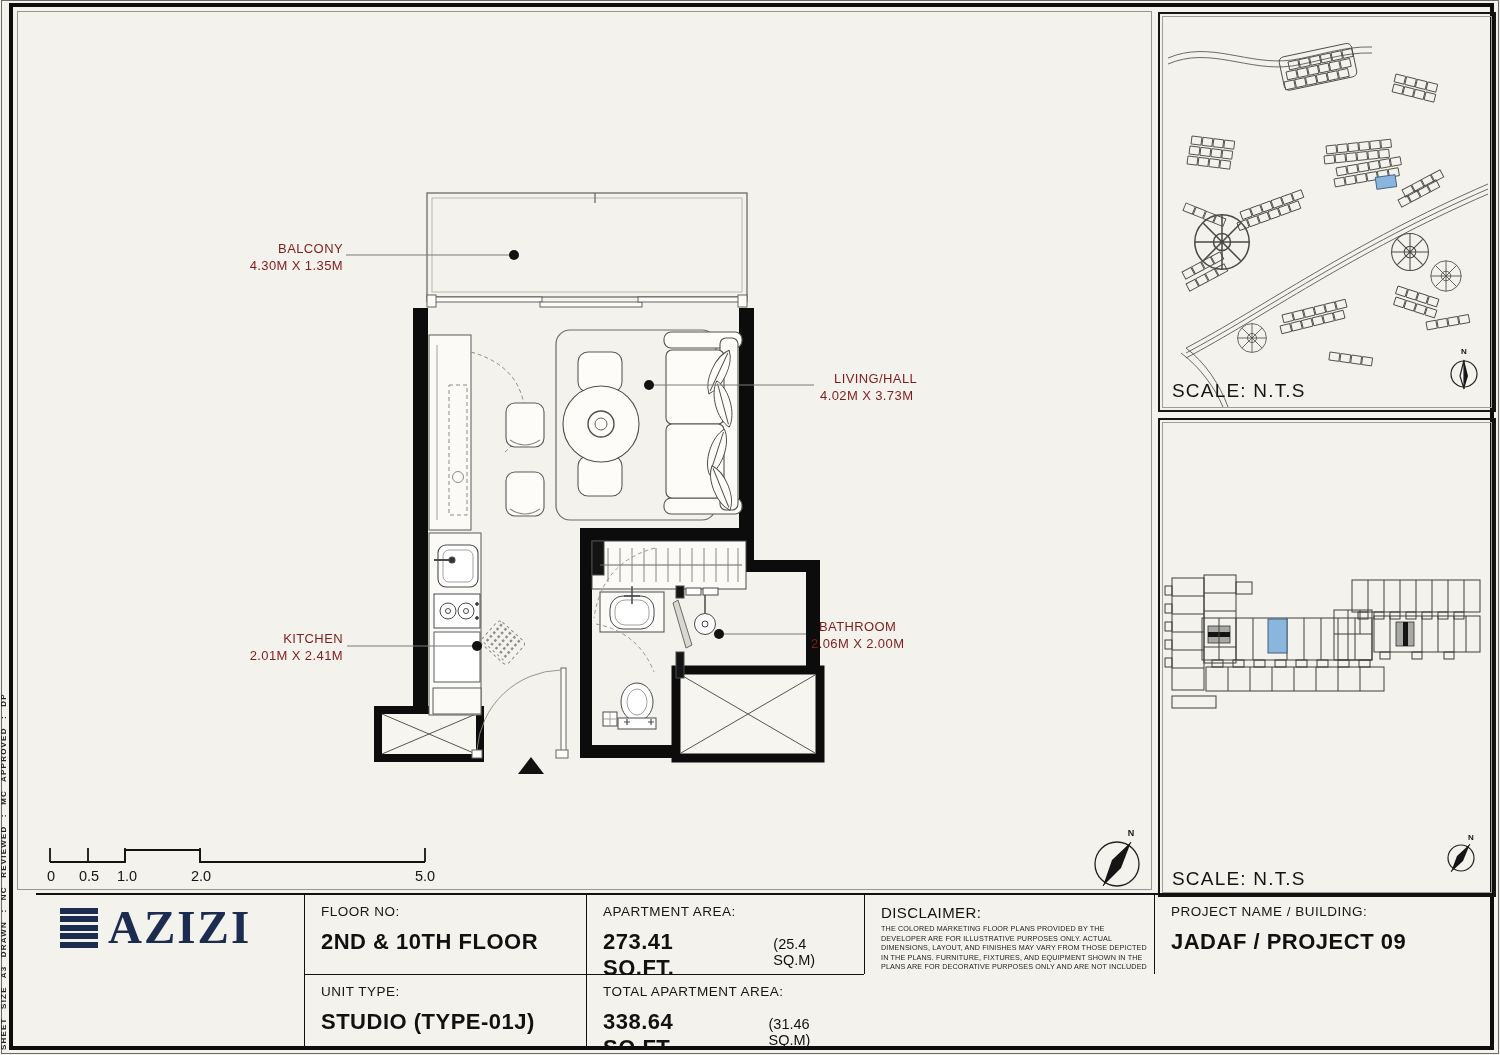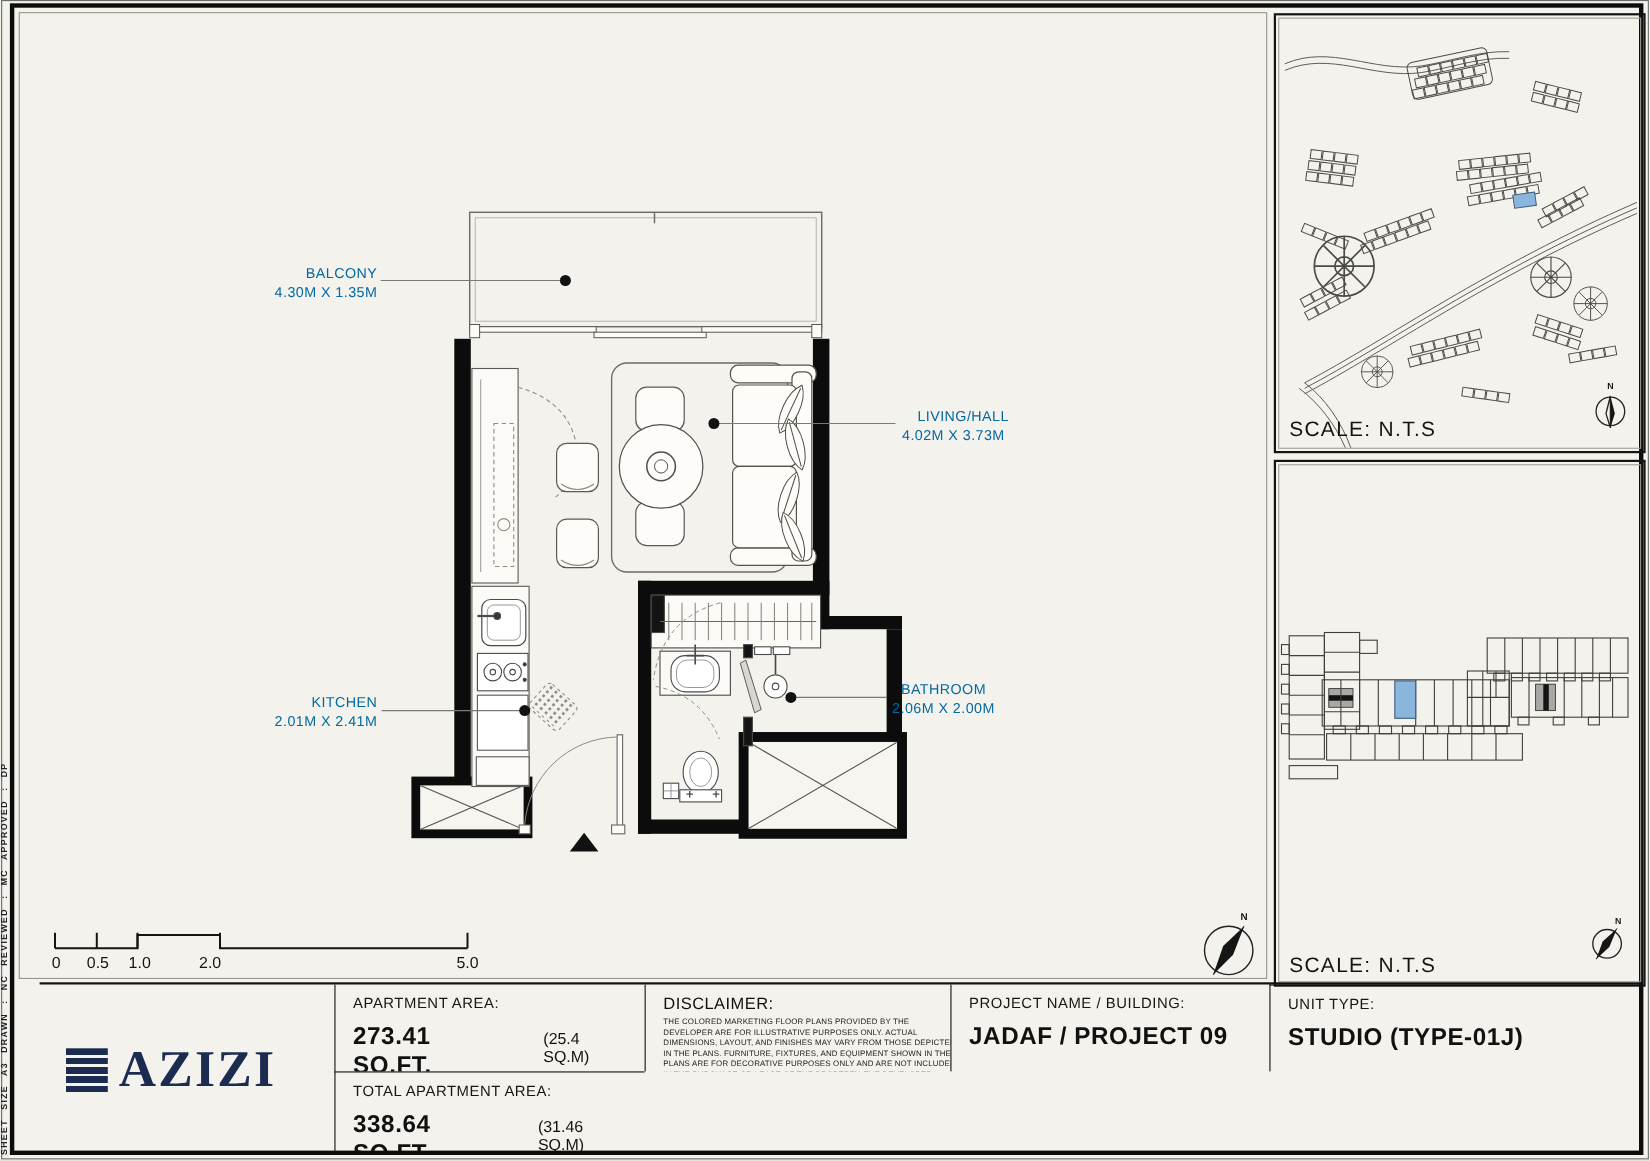--- a/index.html
+++ b/index.html
@@ -13,32 +13,32 @@
   .panel .inner{position:absolute;inset:2px;border:1px solid #a09d94;}
   .panel-site{left:1158px;top:12px;width:334px;height:396px;}
   .panel-bldg{left:1158px;top:418px;width:334px;height:475px;}
   
   svg.art{position:absolute;left:0;top:0;}
   
   .margin-note{position:absolute;left:-1px;top:766px;width:12px;height:284px;
     writing-mode:vertical-rl;transform:rotate(180deg);font-size:8px;letter-spacing:1.2px;
     word-spacing:5px;color:#222;white-space:nowrap;font-weight:bold;}
   
-  .lbl{position:absolute;font-size:13px;line-height:17px;letter-spacing:.4px;color:#0369a1;white-space:nowrap;}
+  .lbl{position:absolute;font-size:13px;line-height:17px;letter-spacing:.4px;color:#7f1d1d;white-space:nowrap;}
   .lbl.r{text-align:right;}
   .tick{position:absolute;top:868px;transform:translateX(-50%);font-size:14.5px;color:#141414;}
   .scalelbl{position:absolute;font-size:19px;letter-spacing:1.2px;color:#141414;}
   .nlbl{position:absolute;transform:translateX(-50%);font-size:8px;font-weight:bold;color:#141414;}
   
   .titleblock{position:absolute;left:36px;top:893px;width:1456px;height:152px;
     border-top:2.5px solid #111;display:grid;grid-template-columns:268px 282px 278px 290px 1fr;
     grid-template-rows:79px 1fr;}
   .cell{border-left:1.5px solid #111;padding:9px 16px 6px 16px;overflow:hidden;}
   .cell.row2{border-top:1.5px solid #111;}
-  .cell.logo-cell{border-left:none;grid-row:1/3;display:flex;align-items:center;padding-left:24px;}
+  .cell.logo-cell{border-left:none;grid-row:1/3;display:flex;align-items:flex-start;padding-left:24px;}
   .cell .label{font-size:13.5px;letter-spacing:.5px;color:#161616;}
   .cell .value-line{margin-top:10px;display:flex;align-items:baseline;}
   .cell .value{font-size:22px;font-weight:bold;letter-spacing:.5px;color:#111;}
   .cell .metric{font-size:14.5px;margin-left:30px;color:#111;}
   .disclaimer-label{font-size:15px;letter-spacing:.4px;color:#111;}
   .disclaimer-body{margin-top:3px;font-size:7.2px;line-height:9.6px;letter-spacing:.15px;color:#1c1c1c;width:268px;}
   .logo{display:flex;align-items:center;gap:10px;}
   .logo-bars{width:38px;height:40px;background:repeating-linear-gradient(to bottom,#1c2b50 0 6px,#f4f2ec 6px 8.5px);}
   .logo-text{font-family:"Liberation Serif",serif;font-weight:bold;font-size:47px;color:#1c2b50;letter-spacing:2px;line-height:1;}
 </style>
@@ -369,38 +369,44 @@
     <div>2.01M X 2.41M</div>
   </div>
   <div class="lbl" style="left:811px;top:618px;">
     <div style="padding-left:8px;">BATHROOM</div>
     <div>2.06M X 2.00M</div>
   </div>
 
   <span class="tick" style="left:51px;">0</span>
   <span class="tick" style="left:89px;">0.5</span>
   <span class="tick" style="left:127px;">1.0</span>
-  <span class="tick" style="left:191px;">2.0</span>
+  <span class="tick" style="left:201px;">2.0</span>
   <span class="tick" style="left:425px;">5.0</span>
 
   <span class="nlbl" style="left:1131px;top:828px;font-size:9px;">N</span>
   <span class="nlbl" style="left:1464px;top:347px;">N</span>
   <span class="nlbl" style="left:1471px;top:833px;">N</span>
 
   <span class="scalelbl" style="left:1172px;top:380px;">SCALE: N.T.S</span>
   <span class="scalelbl" style="left:1172px;top:868px;">SCALE: N.T.S</span>
 
   <div class="titleblock">
     <div class="cell logo-cell">
       <div class="logo">
         <span class="logo-bars"></span>
         <span class="logo-text">AZIZI</span>
       </div>
     </div>
 
+    <div class="cell">
+      <div class="label">FLOOR NO:</div>
+      <div class="value-line">
+          <span class="value">2ND &amp; 10TH FLOOR</span>
+        </div>
+    </div>
 
     <div class="cell">
       <div class="label">APARTMENT AREA:</div>
       <div class="value-line">
         <span class="value">273.41 SQ.FT.</span>
         <span class="metric">(25.4 SQ.M)</span>
       </div>
     </div>
 
     <div class="cell">

